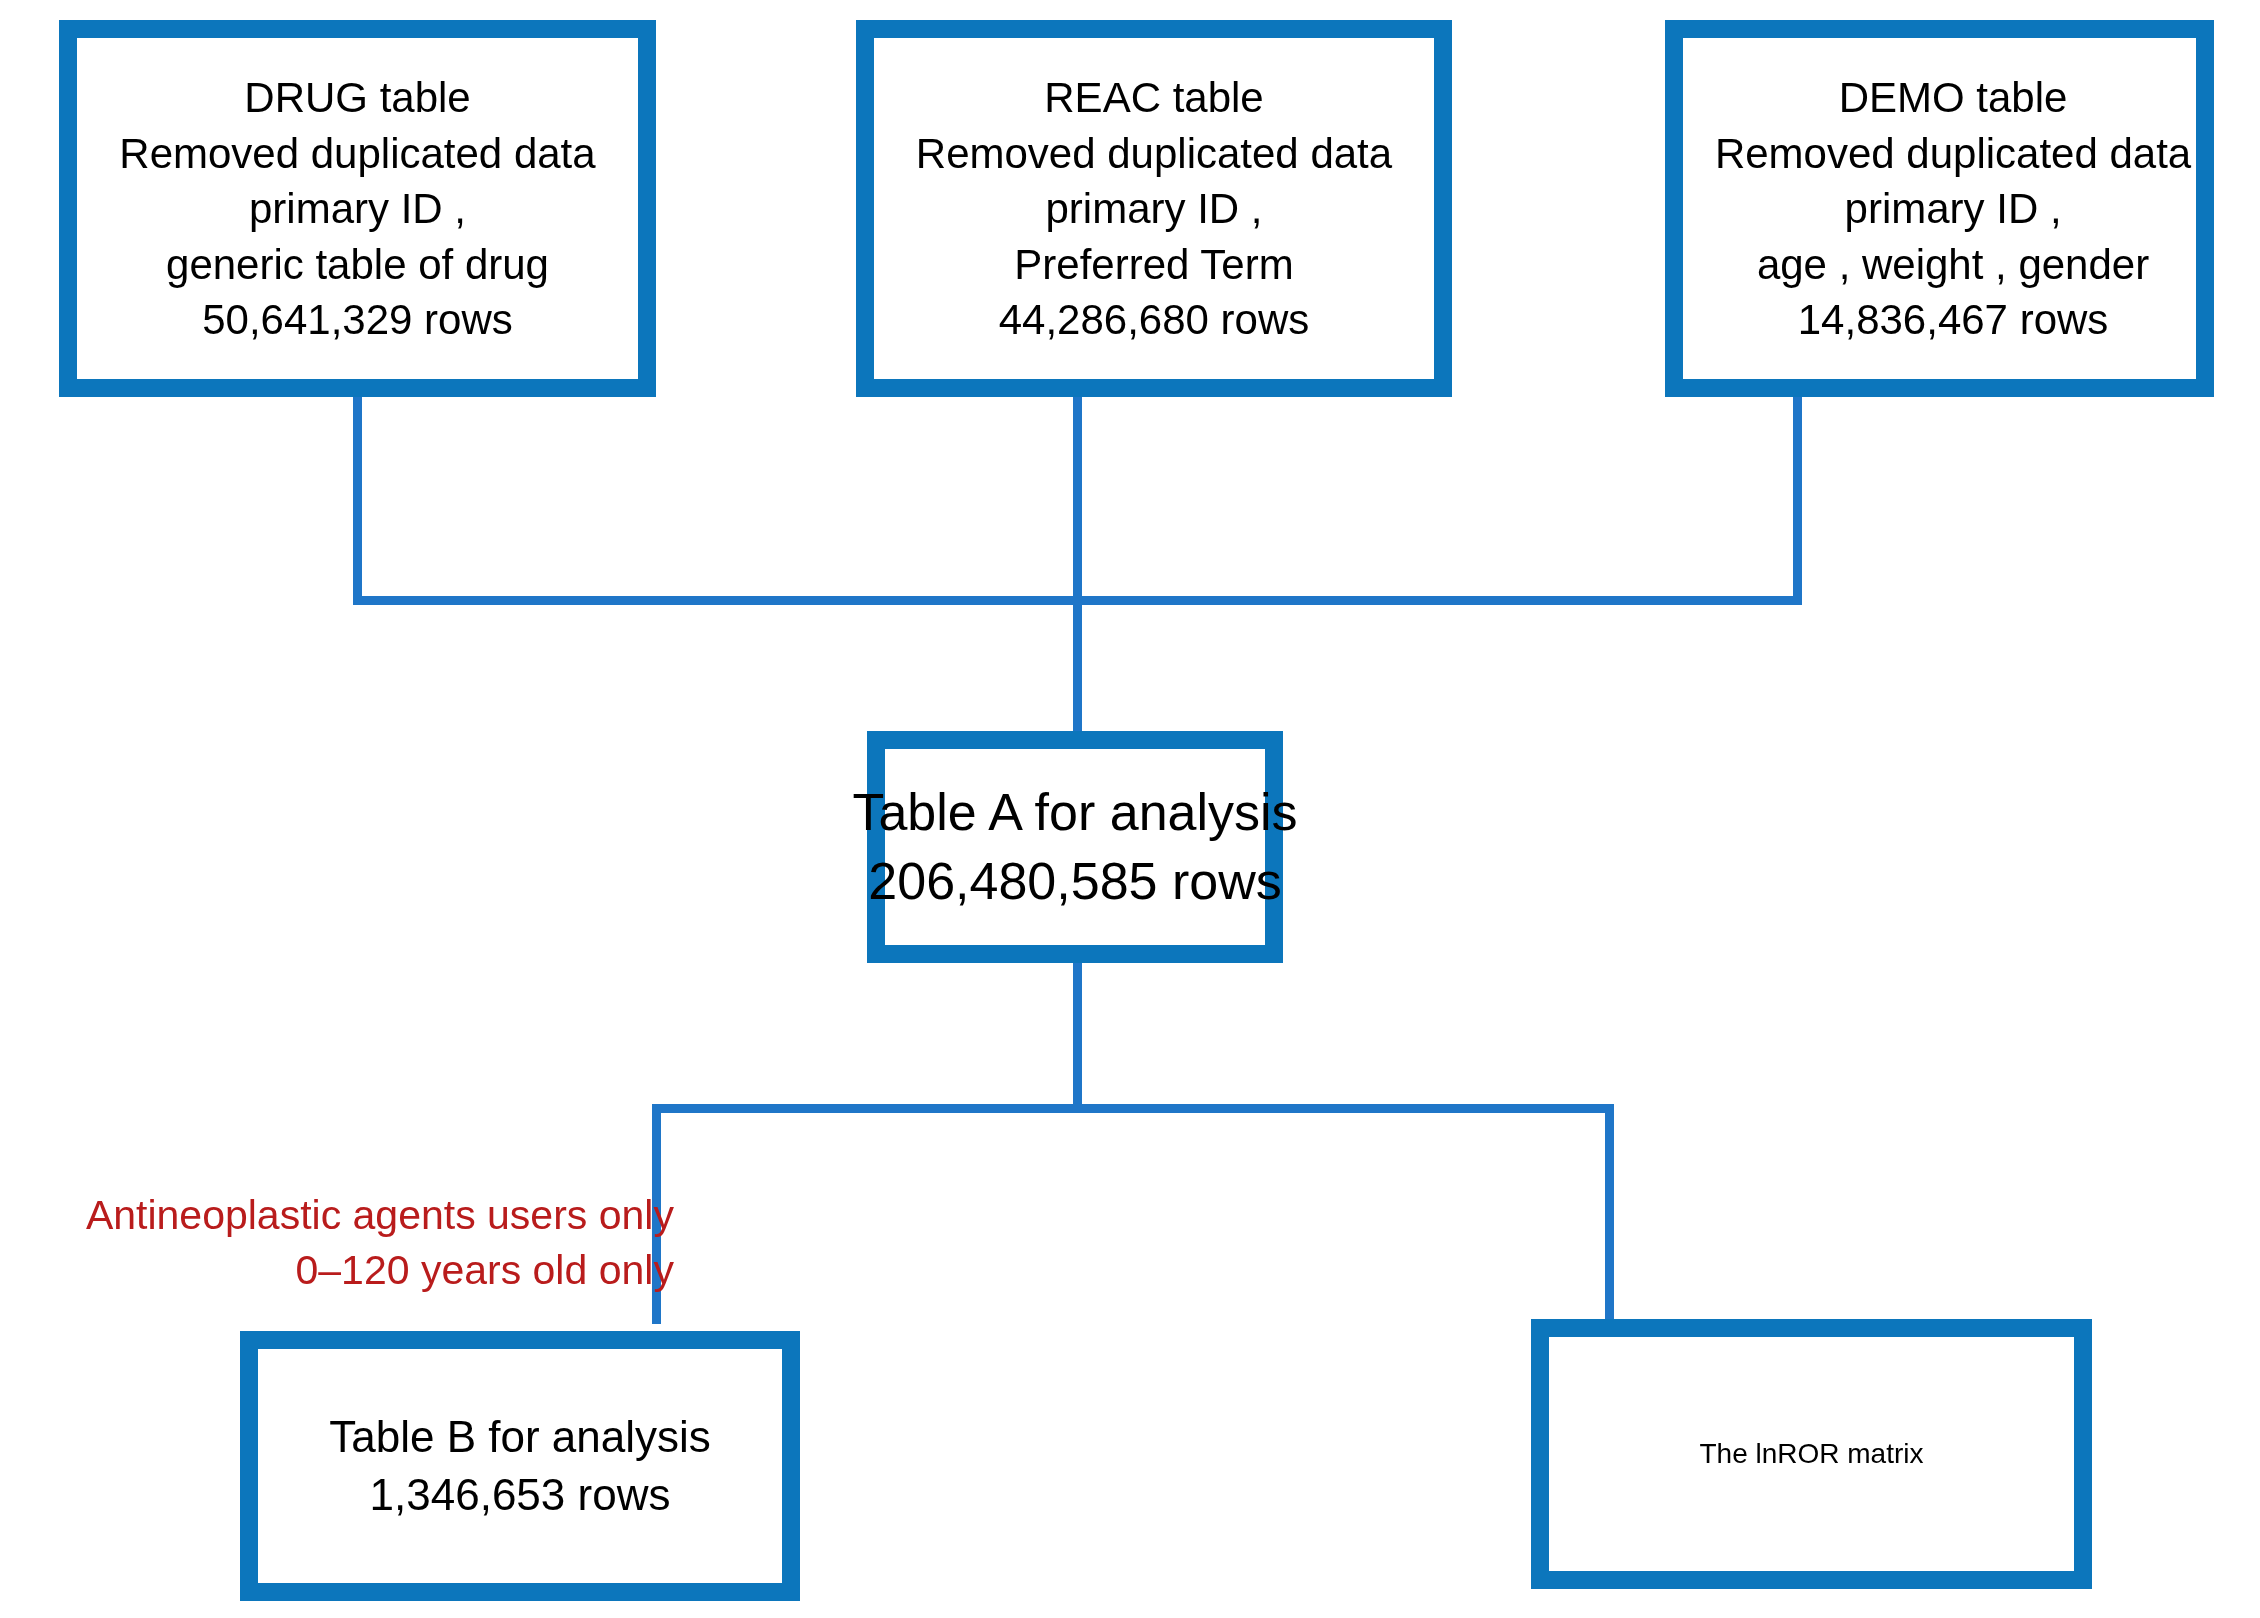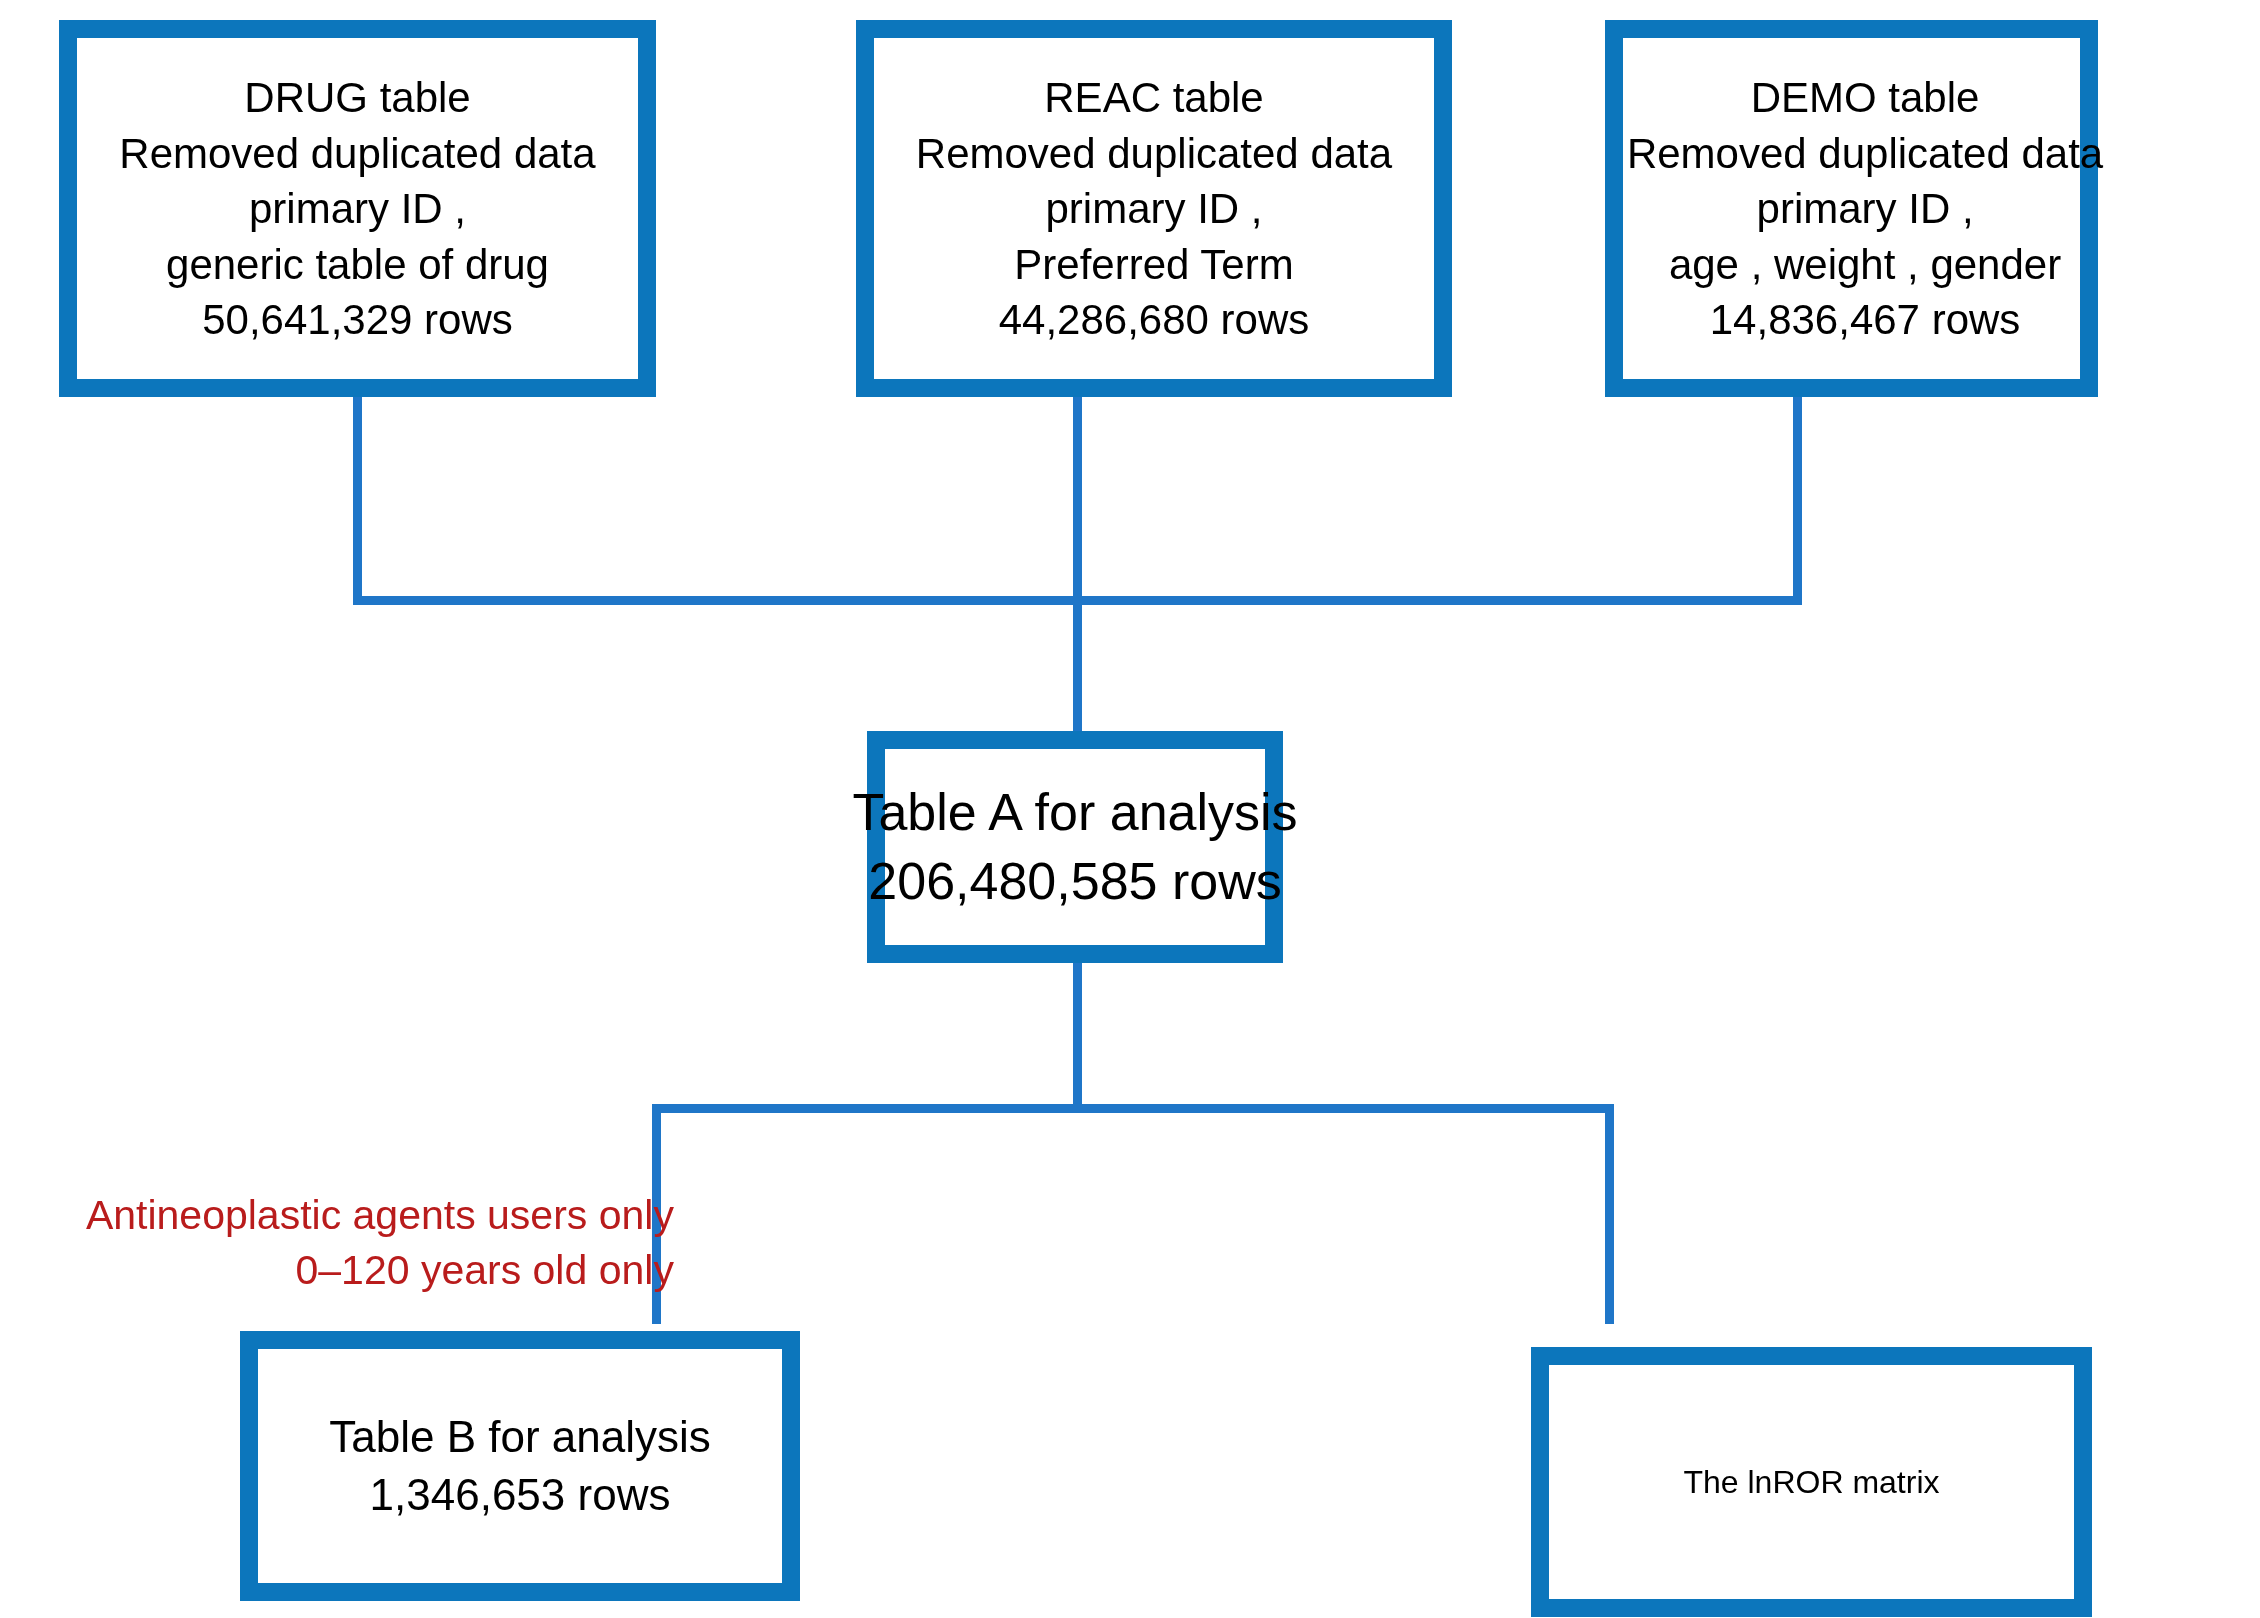--- a/index.html
+++ b/index.html
@@ -39,21 +39,21 @@
   .top-box {
     top: 20.4px;
     height: 377px;
     border-width: 18.6px;
     font-size: 42px;
     padding: 0 8.9px;
     align-items: center;
   }
   #node-drug  { left: 59px;   width: 597px; }
   #node-reac  { left: 856px;  width: 596px; }
-  #node-demo  { left: 1605px; width: 493px; padding-left: 36px; }
+  #node-demo  { left: 1665px; width: 549px; padding-left: 36px; }
 
   
   #node-table-a {
     left: 867px;
     top: 731px;
     width: 416px;
     height: 232px;
     border-width: 18.6px;
     font-size: 52px;
   }
@@ -68,22 +68,21 @@
     font-size: 44px;
   }
 
   
   #node-lnror {
     left: 1531px;
     top: 1319px;
     width: 561px;
     height: 270px;
     border-width: 18.6px;
-    font-size: 32px;
-    margin-top: 28px;
+    font-size: 28px;
   }
 
   
   #annotation {
     position: absolute;
     left: 8.9px;
     top: 1188px;
     width: 665px;
     text-align: right;
     font-size: 41px;

